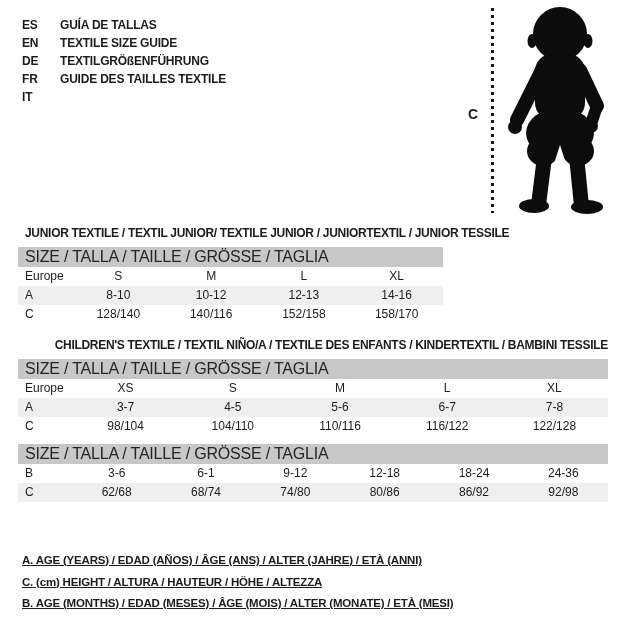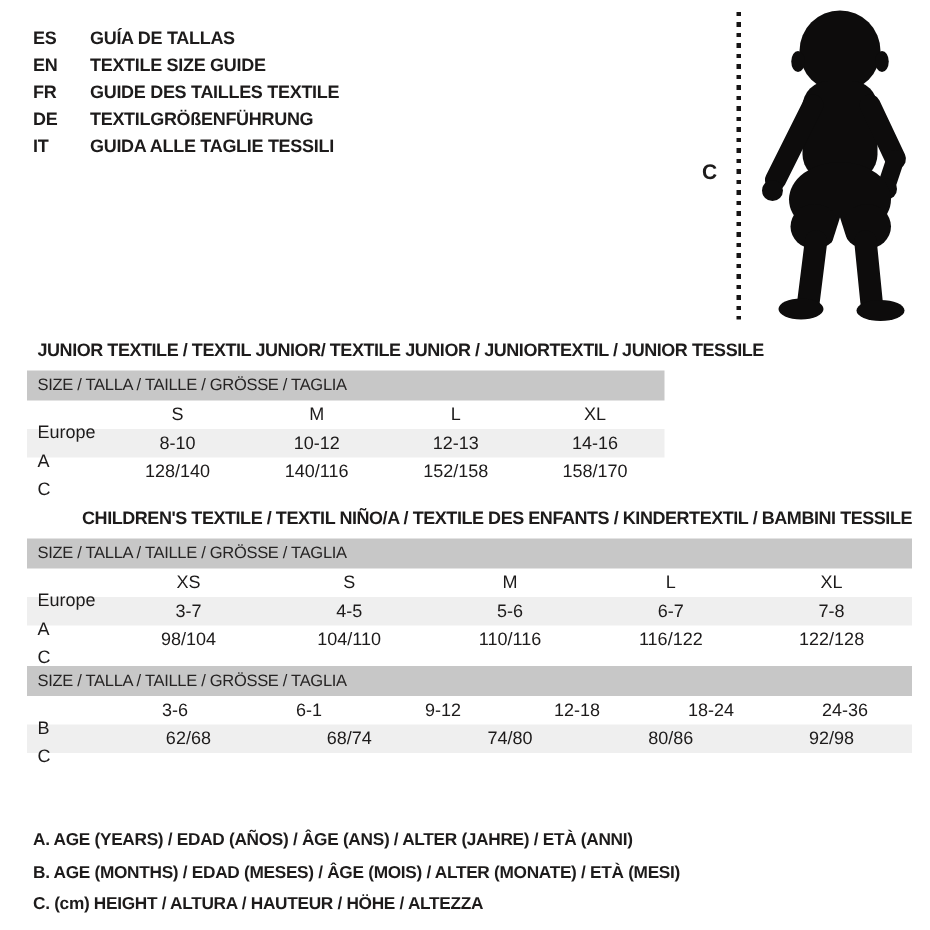--- a/index.html
+++ b/index.html
@@ -35,57 +35,56 @@
   .sec-babies   { top:444px; width:590px; }
 
   .tbl-title { padding-left:7px; margin-bottom:5px;text-align:right; }
   .tbl-title-line {
     font-weight:bold; font-size:12px; line-height:18px; letter-spacing:-0.3px;
     white-space:nowrap;
   }
   .size-table { width:100%; }
   .st-header {
     background:#c7c7c7; height:20px; line-height:20px;
-    padding-left:7px; font-size:11px; letter-spacing:-0.2px; color:#262424;
+    padding-left:7px; font-size:16px; letter-spacing:-0.2px; color:#262424;
   }
   .st-row { display:flex; height:19px; line-height:19px; font-size:12px; }
   .st-row.alt { background:#efefef; }
-  .st-label { width:54px; padding-left:7px; flex:0 0 auto;margin-top:12px; }
+  .st-label { width:54px; padding-left:7px; flex:0 0 auto; }
   .st-cell { flex:1 1 0; text-align:center; }
 
   
-  .footnotes { position:absolute; left:22px; top:550px; }
+  .footnotes { position:absolute; left:22px; top:550px;text-decoration:underline; }
   .fn-line {
     font-weight:bold; font-size:11.5px; line-height:21.5px; letter-spacing:-0.2px;
     white-space:nowrap;
   }
 </style>
 </head>
 <body>
 
 <div class="language-list">
     <div class="lang-row">
       <span class="lang-code">ES</span>
       <span class="lang-label">GUÍA DE TALLAS</span>
     </div>
     <div class="lang-row">
       <span class="lang-code">EN</span>
       <span class="lang-label">TEXTILE SIZE GUIDE</span>
     </div>
     <div class="lang-row">
+      <span class="lang-code">DE</span>
+      <span class="lang-label">TEXTILGRÖßENFÜHRUNG</span>
+    </div>
+    <div class="lang-row">
       <span class="lang-code">FR</span>
       <span class="lang-label">GUIDE DES TAILLES TEXTILE</span>
     </div>
     <div class="lang-row">
-      <span class="lang-code">DE</span>
-      <span class="lang-label">TEXTILGRÖßENFÜHRUNG</span>
-    </div>
-    <div class="lang-row">
       <span class="lang-code">IT</span>
-      <span class="lang-label">GUIDA ALLE TAGLIE TESSILI</span>
     </div>
   </div>
 
 <div class="measure-line"></div>
 <div class="measure-label">C</div>
 
 <svg class="toddler" width="120" height="212" viewBox="0 0 120 212" aria-hidden="true">
   <g fill="#0d0c0c" stroke="none">
 
     <circle cx="62" cy="30" r="27"></circle>
@@ -185,22 +184,23 @@
         <span class="st-cell">12-18</span>
         <span class="st-cell">18-24</span>
         <span class="st-cell">24-36</span>
       </div>
       <div class="st-row alt">
         <span class="st-label">C</span>
         <span class="st-cell">62/68</span>
         <span class="st-cell">68/74</span>
         <span class="st-cell">74/80</span>
         <span class="st-cell">80/86</span>
+        <span class="st-cell">86/92</span>
         <span class="st-cell">92/98</span>
       </div>
     </div>
   </section>
 
 <div class="footnotes">
     <div class="fn-line">A. AGE (YEARS) / EDAD (AÑOS) / ÂGE (ANS) / ALTER (JAHRE) / ETÀ (ANNI)</div>
+    <div class="fn-line">C. (cm) HEIGHT / ALTURA / HAUTEUR / HÖHE / ALTEZZA</div>
     <div class="fn-line">B. AGE (MONTHS) / EDAD (MESES) / ÂGE (MOIS) / ALTER (MONATE) / ETÀ (MESI)</div>
-    <div class="fn-line">C. (cm) HEIGHT / ALTURA / HAUTEUR / HÖHE / ALTEZZA</div>
   </div>
 
 </body></html>

